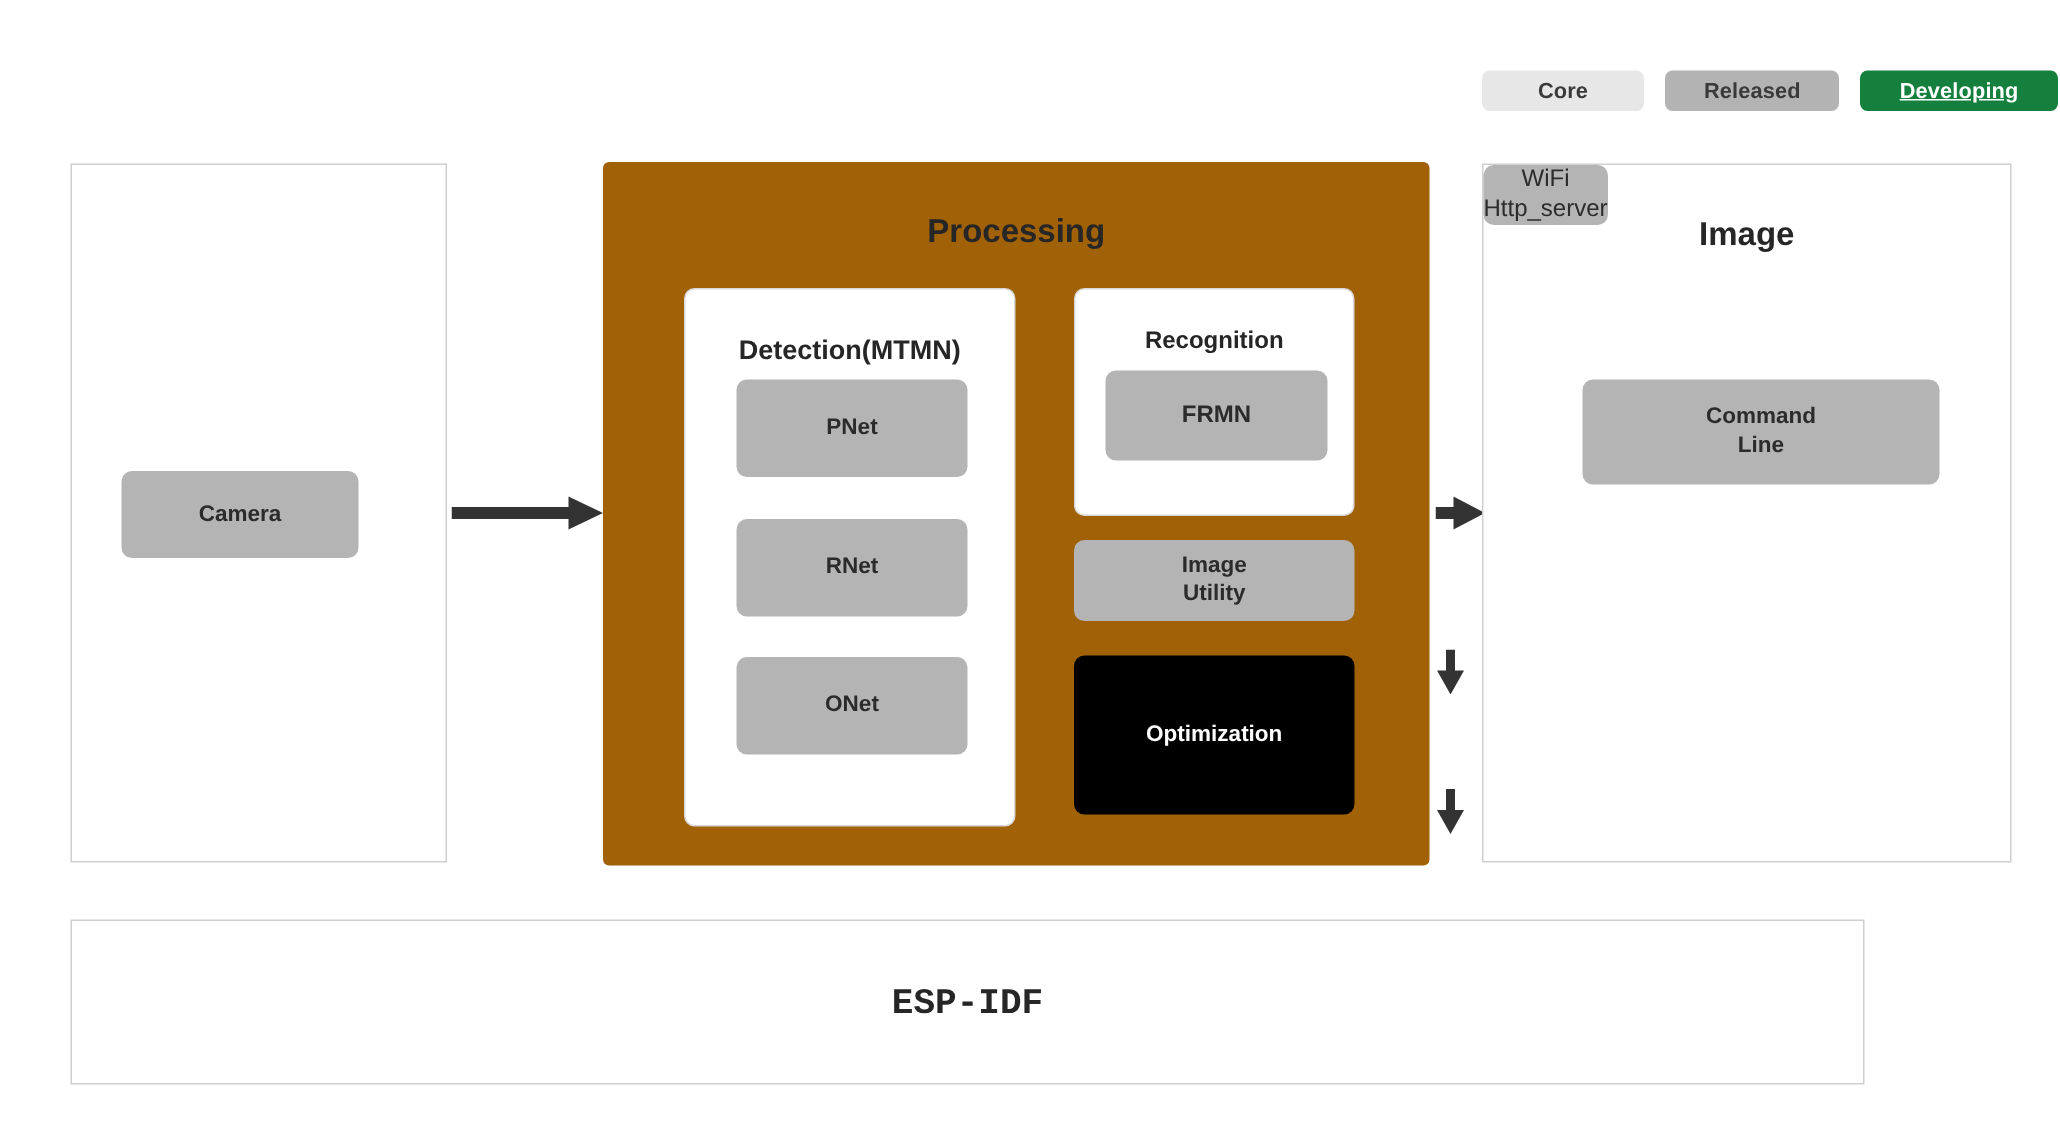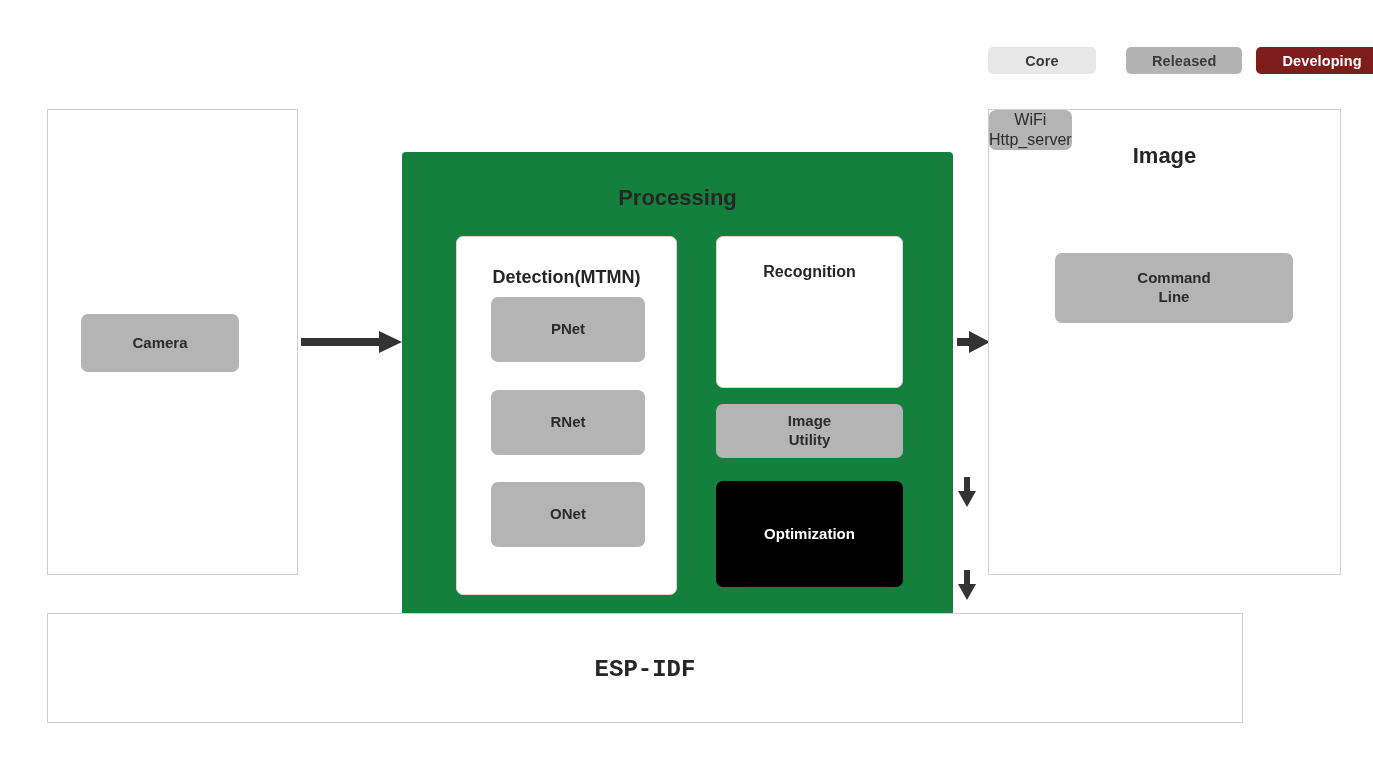--- a/index.html
+++ b/index.html
@@ -35,22 +35,22 @@
     align-items: center;
     justify-content: center;
     font-size: 14.5px;
     font-weight: bold;
     letter-spacing: 0.1px;
     box-sizing: border-box;
     padding: 0 26px;
     min-width: 84px;
   }
   .chip-core      { background: #e7e7e7; color: #3a3a3a; min-width: 108px; }
-  .chip-released  { background: #b3b3b3; color: #3a3a3a; min-width: 110px; margin-left: 16px; }
-  .chip-developing{ background: #7f1d1d; color: #ffffff; min-width: 110px; }
+  .chip-released  { background: #b3b3b3; color: #3a3a3a; min-width: 110px; }
+  .chip-developing{ background: #15803d; color: #ffffff; min-width: 110px; text-decoration: underline; }
 
   
   .panel {
     position: absolute;
     box-sizing: border-box;
   }
   .panel-outline {
     background: #ffffff;
     border: 1px solid #cfcfcf;
   }
@@ -64,23 +64,22 @@
     color: #262626;
   }
 
   #panel-input {
     left: 47px; top: 109px; width: 251px; height: 466px;
   }
   #panel-input .panel-title { top: 33px; }
 
   #panel-processing {
     left: 402px; top: 108px; width: 551px; height: 469px;
-    background: #15803d;
+    background: #a16207;
     border-radius: 4px;
-    margin-top: 44px;
   }
   #panel-processing .panel-title { top: 33px; }
 
   #panel-output {
     left: 988px; top: 109px; width: 353px; height: 466px;
   }
   #panel-output .panel-title { top: 33px; }
 
   #panel-espidf {
     left: 47px; top: 613px; width: 1196px; height: 110px; font-family: Liberation Mono, monospace;
@@ -231,20 +230,21 @@
 
     <div class="arrow-v" id="arrow-rnet-onet">
       <svg width="26" height="30" viewBox="0 0 26 30" xmlns="http://www.w3.org/2000/svg">
         <rect x="10" y="0" width="6" height="16" fill="#333333"></rect>
         <polygon points="4,14 22,14 13,30" fill="#333333"></polygon>
       </svg>
     </div>
 
     <div class="subpanel" id="sub-recognition">
       <div class="subpanel-title">Recognition</div>
+      <div class="node node-released" id="node-frmn">FRMN</div>
     </div>
 
     <div class="node node-released" id="node-image-utility">Image
 Utility</div>
 
     <div class="node node-developing" id="node-optimization">Optimization</div>
   </div>
 
   <div class="arrow-h" id="arrow-processing-output">
     <svg width="33" height="28" viewBox="0 0 33 28" xmlns="http://www.w3.org/2000/svg">

